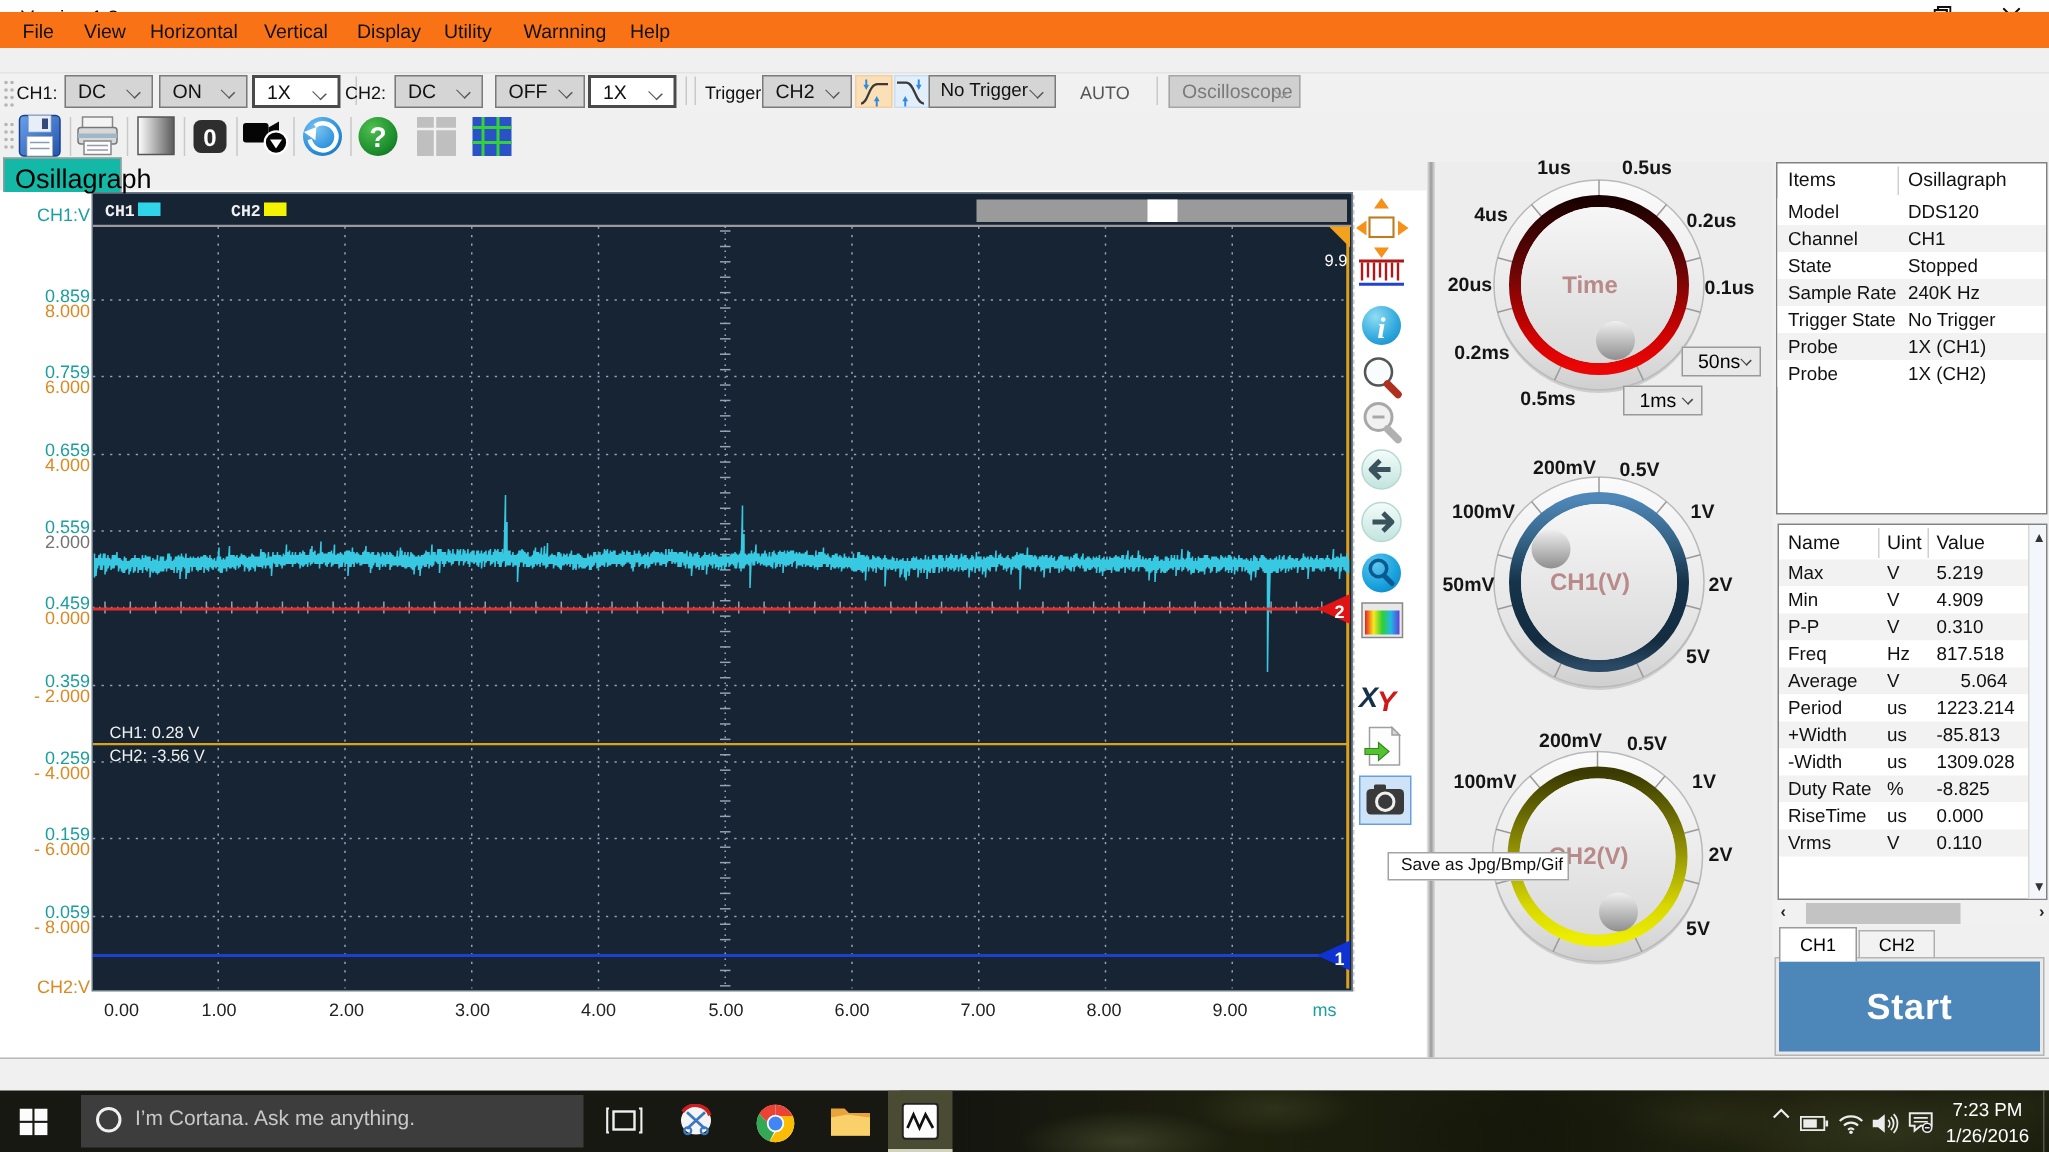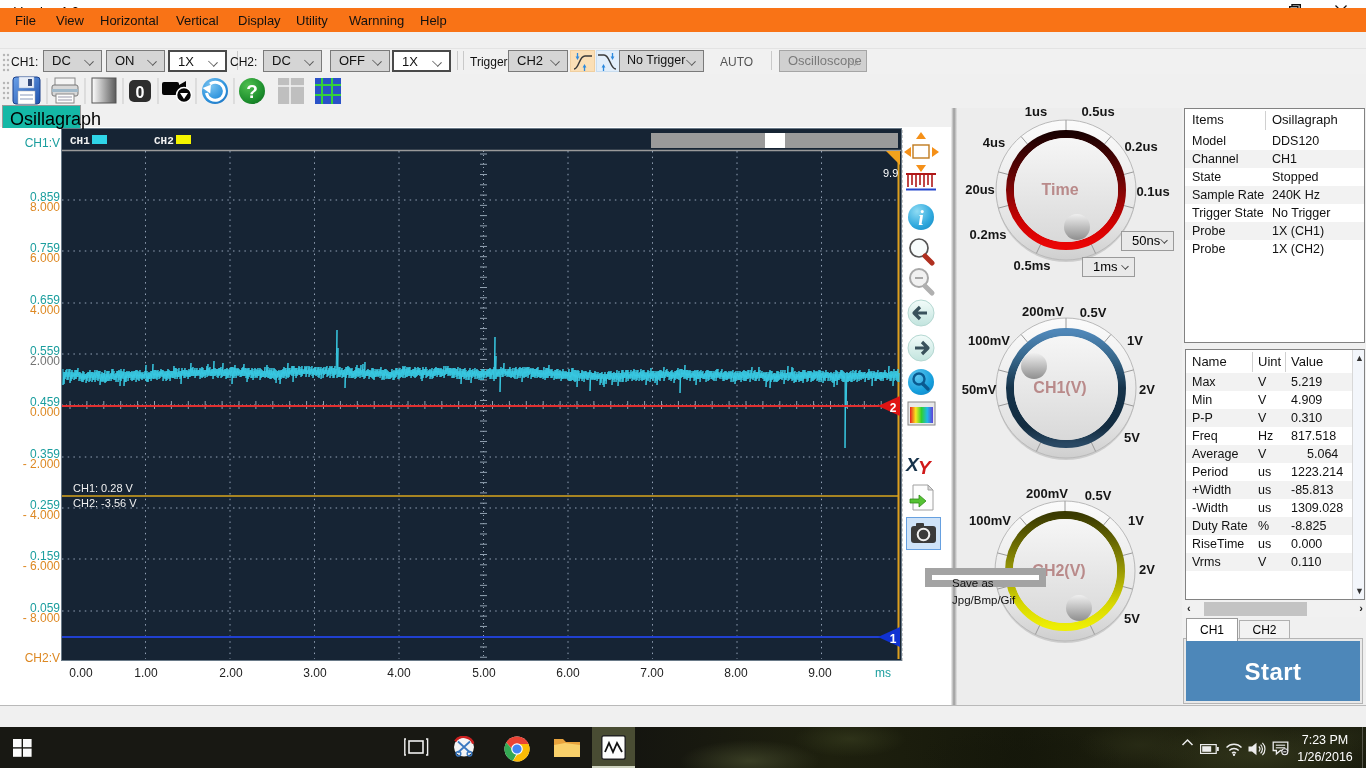--- a/index.html
+++ b/index.html
@@ -747,20 +747,24 @@
 <div id="taskbar">
 <div id="wallp"></div>
 <svg style="position:absolute;left:13px;top:12px" width="19" height="18" viewBox="0 0 19 18">
         <g fill="#fcfcfc">
           <rect x="0" y="0" width="8.6" height="8.2"></rect>
           <rect x="10" y="0" width="8.6" height="8.2"></rect>
           <rect x="0" y="9.6" width="8.6" height="8.2"></rect>
           <rect x="10" y="9.6" width="8.6" height="8.2"></rect>
         </g>
       </svg>
+<div id="searchbox">
+<div style="position:absolute;left:10px;top:8px;width:17px;height:17px;border:2px solid #f0f0f0;border-radius:50%"></div>
+<div style="position:absolute;left:36px;top:7px;font-size:14px;color:#c8c8c8">I’m Cortana. Ask me anything.</div>
+</div>
 
 <svg style="position:absolute;left:404px;top:11px" width="25" height="19" viewBox="0 0 25 19">
 <rect x="5" y="3" width="14" height="12" fill="none" stroke="#f0f0f0" stroke-width="1.6"></rect>
 <path d="M2 1 L0.8 1 L0.8 17 L2 17" fill="none" stroke="#f0f0f0" stroke-width="1.4"></path>
 <path d="M22 1 L23.6 1 L23.6 17 L22 17" fill="none" stroke="#f0f0f0" stroke-width="1.4"></path>
 </svg>
 
 <svg style="position:absolute;left:452px;top:9px" width="26" height="24" viewBox="0 0 26 24">
 <ellipse cx="12" cy="11" rx="10" ry="9.4" fill="#f4f4f4"></ellipse>
 <path d="M3.2 5.2 A 10 9.4 0 0 1 21.2 7.6" fill="none" stroke="#cc2020" stroke-width="2.4"></path>
@@ -818,13 +822,13 @@
         <path d="M1.2 1.2 L15.8 1.2 L15.8 9.5 L8.5 9.5 L4.4 12.8 L4.4 9.5 L1.2 9.5 Z" fill="none" stroke="#ececec" stroke-width="1.3"></path>
         <line x1="3.8" y1="4.2" x2="13.2" y2="4.2" stroke="#ececec" stroke-width="1.1"></line>
         <line x1="3.8" y1="6.8" x2="13.2" y2="6.8" stroke="#ececec" stroke-width="1.1"></line>
         <circle cx="12.8" cy="10.8" r="3" fill="#1b1b16" stroke="#ececec" stroke-width="1.1"></circle>
         <line x1="11.2" y1="10.8" x2="14.4" y2="10.8" stroke="#ececec" stroke-width="1.1"></line>
       </svg>
 <div style="position:absolute;left:1295px;top:6px;width:60px;text-align:center;font-size:12.5px;color:#fff">7:23 PM</div>
 <div style="position:absolute;left:1293px;top:23px;width:64px;text-align:center;font-size:12.5px;color:#fff">1/26/2016</div>
 <div style="position:absolute;right:0;top:0;width:4px;height:100%;border-left:1px solid #55554a"></div>
 </div>
-<div style="position:absolute;left:925px;top:568px;width:121px;height:19px;background:#fff;border:7px solid #a3a3a3;font-size:11.5px;color:#111;line-height:17px;padding-left:20px;z-index:9">Save as Jpg/Bmp/Gif</div>
+<div style="position:absolute;left:925px;top:568px;width:121px;height:19px;background:#fff;border:1px solid #a3a3a3;font-size:11.5px;color:#111;line-height:17px;padding-left:8px;z-index:9">Save as Jpg/Bmp/Gif</div>
 </div>
 </body></html>

